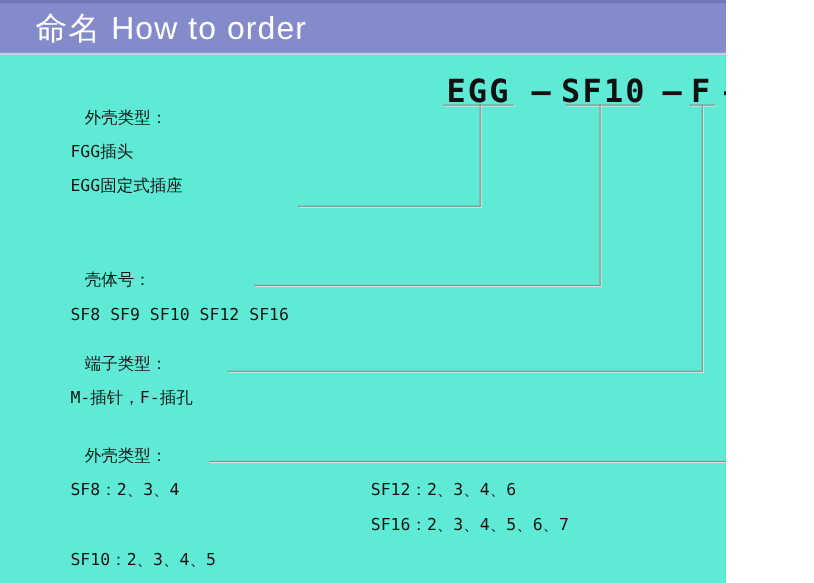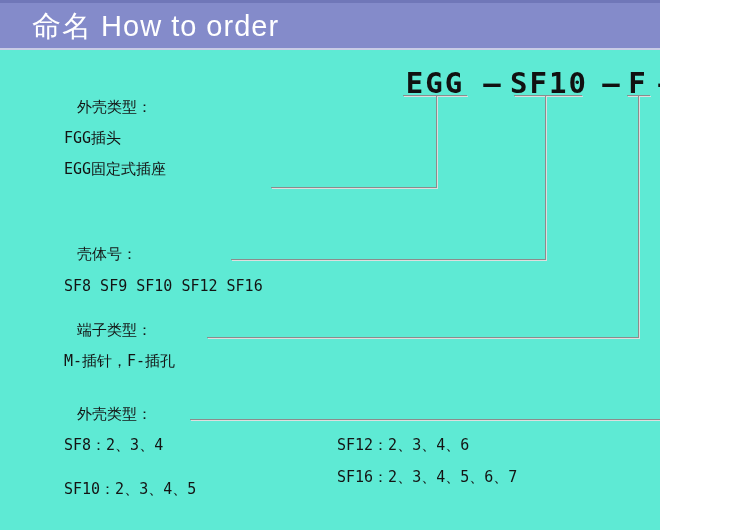--- a/index.html
+++ b/index.html
@@ -81,17 +81,17 @@
   <div class="cn item" style="top:162px">EGG固定式插座</div>
 
   <div class="cn heading" style="top:247px">壳体号：</div>
   <div class="cn item" style="top:279px">SF8 SF9 SF10 SF12 SF16</div>
 
   <div class="cn item" style="top:354px">M-插针，F-插孔</div>
   <div class="cn heading" style="top:323px">端子类型：</div>
 
   <div class="cn heading" style="top:407px">外壳类型：</div>
   <div class="cn item" style="top:438px">SF8：2、3、4</div>
-  <div class="cn item" style="top:482px">SF10：2、3、4、5</div>
+  <div class="cn item" style="top:502px">SF10：2、3、4、5</div>
   <div class="cn" style="left:337px;top:438px">SF12：2、3、4、6</div>
   <div class="cn" style="left:337px;top:470px">SF16：2、3、4、5、6、7</div>
 
 </div>
 
 </body></html>

